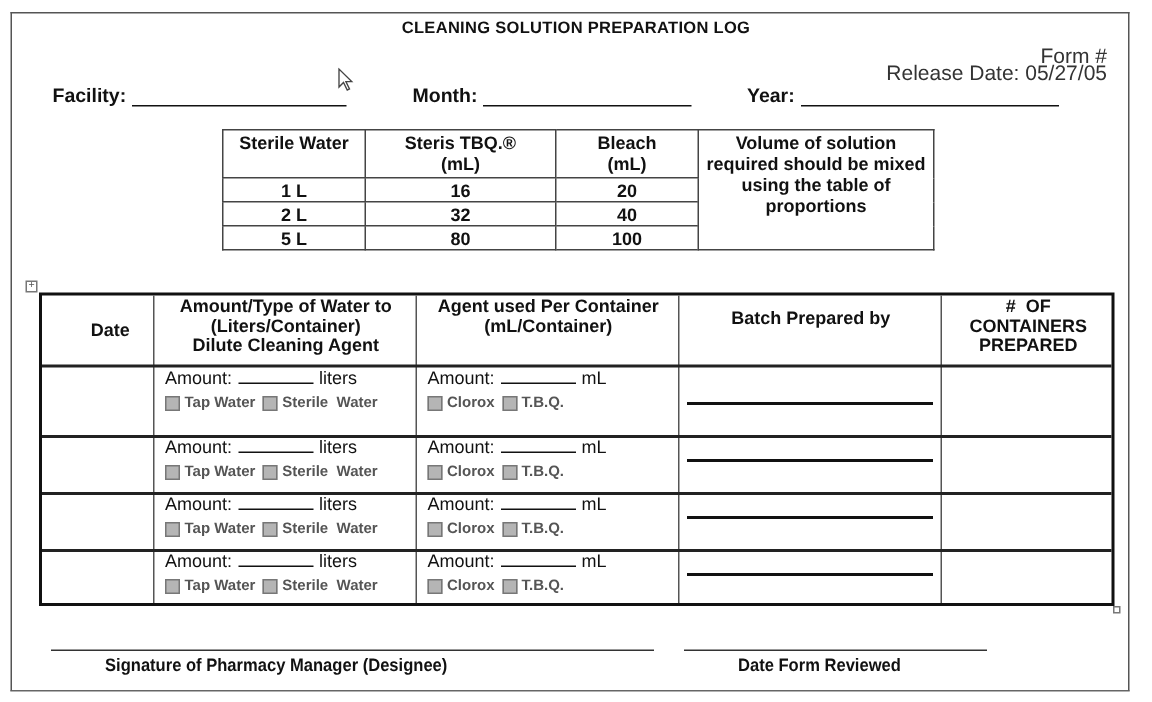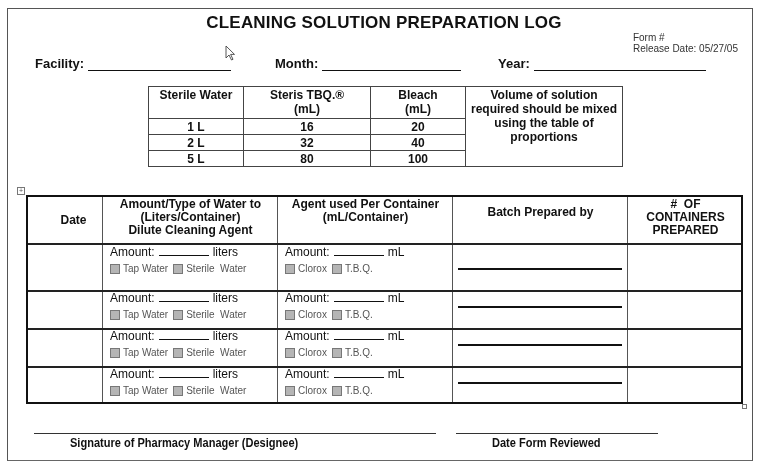--- a/index.html
+++ b/index.html
@@ -1,23 +1,23 @@
 <!DOCTYPE html>
 <html><head>
 <meta charset="utf-8">
 <style>
   * { box-sizing: border-box; margin: 0; padding: 0; }
   html, body { width: 768px; height: 468px; background: #ffffff; overflow: hidden; }
   body { position: relative; font-family: "Liberation Sans", sans-serif; color: #111; }
 
   .frame { position: absolute; left: 7px; top: 8px; width: 746px; height: 453px; border: 1px solid #555; border-bottom: 1.5px solid #666; }
 
-  .title { position: absolute; left: 0; top: 13px; width: 768px; text-align: center; font-weight: bold; font-size: 17px; letter-spacing: 0.2px; }
-
-  .form-meta { position: absolute; right: 30px; top: 32px; text-align: left; font-size: 10px; color: #333; line-height: 11px; }
+  .title { position: absolute; left: 0; top: 13px; width: 768px; text-align: center; font-weight: bold; font-size: 11px; letter-spacing: 0.2px; }
+
+  .form-meta { position: absolute; right: 30px; top: 32px; text-align: right; font-size: 14px; color: #333; line-height: 11px; }
 
   .field { position: absolute; top: 56px; font-weight: bold; font-size: 13px; display: flex; align-items: flex-end; }
   .field .line { display: inline-block; border-bottom: 1.4px solid #111; height: 13px; margin-left: 4px; }
   .f-fac { left: 35px; } .f-fac .line { width: 143px; }
   .f-mon { left: 275px; } .f-mon .line { width: 139px; }
   .f-yr { left: 498px; } .f-yr .line { width: 172px; }
 
   .cursor { position: absolute; left: 225px; top: 45px; width: 12px; height: 16px; }
 
   table.prop { position: absolute; left: 148px; top: 86px; border-collapse: collapse; font-size: 12px; font-weight: bold; }
@@ -36,21 +36,21 @@
   .h-date { left: 16px; width: 59px; align-items: center; }
   .h-water { left: 75px; width: 175px; padding-top: 1px; }
   .h-agent { left: 250px; width: 175px; padding-top: 1px; }
   .h-batch { left: 425px; width: 175px; padding-top: 9px; }
   .h-count { left: 600px; width: 115px; padding-top: 1px; }
 
   .amt { position: absolute; font-size: 12px; line-height: 13px; white-space: nowrap; }
   .amt .blank { display: inline-block; width: 50px; border-bottom: 1px solid #111; height: 10px; margin: 0 4px; }
   .checks { position: absolute; font-size: 10px; color: #555; display: flex; align-items: center; white-space: nowrap; }
   .cb { display: inline-block; width: 10px; height: 10px; background: #b5b5b5; border: 1px solid #777; margin-right: 3px; }
-  .checks .lbl { margin-right: 5px; }
+  .checks .lbl { margin-right: 5px; font-weight: bold; }
 
   .batch-line { position: absolute; height: 1.6px; background: #111; }
 
   .resize { position: absolute; left: 742px; top: 404px; width: 5px; height: 5px; border: 1px solid #777; }
 
   .sig-line { position: absolute; height: 1.2px; background: #333; top: 433px; }
   .sig-label { position: absolute; top: 436px; font-weight: bold; font-size: 12px; font-family: "Liberation Sans", sans-serif; transform: scaleX(0.92); transform-origin: left; }
 </style>
 </head>
 <body>

